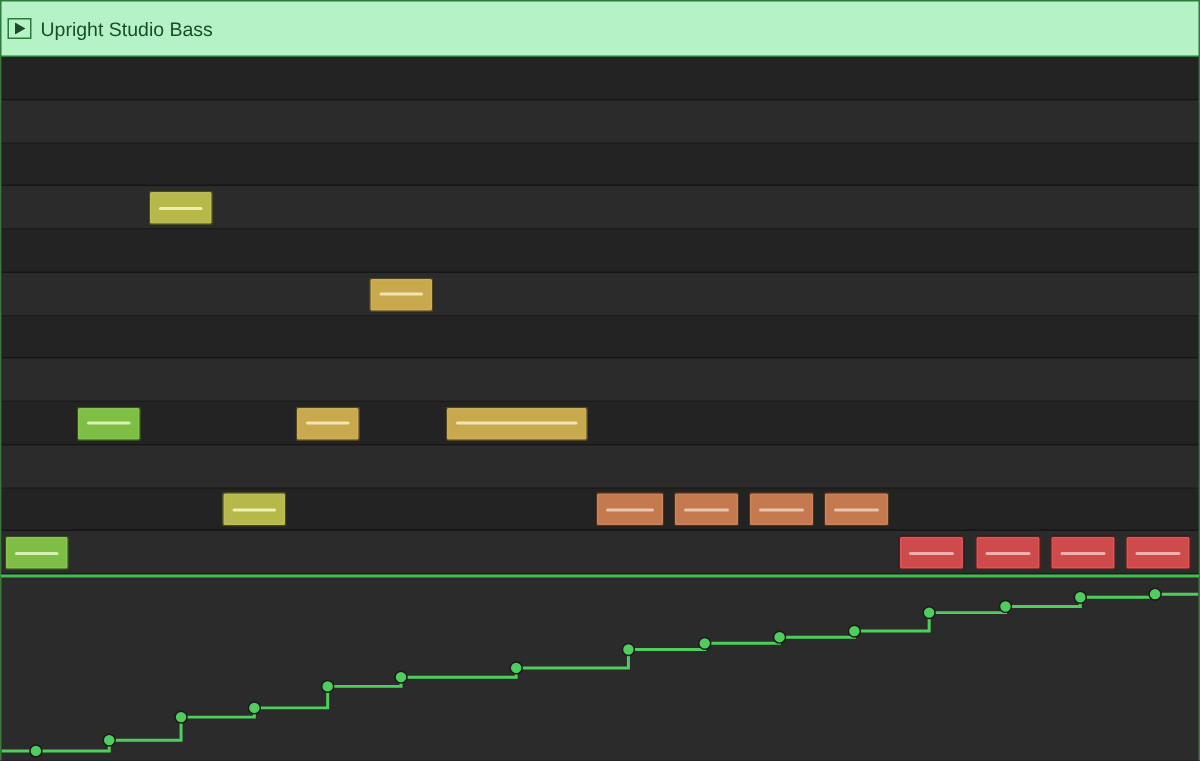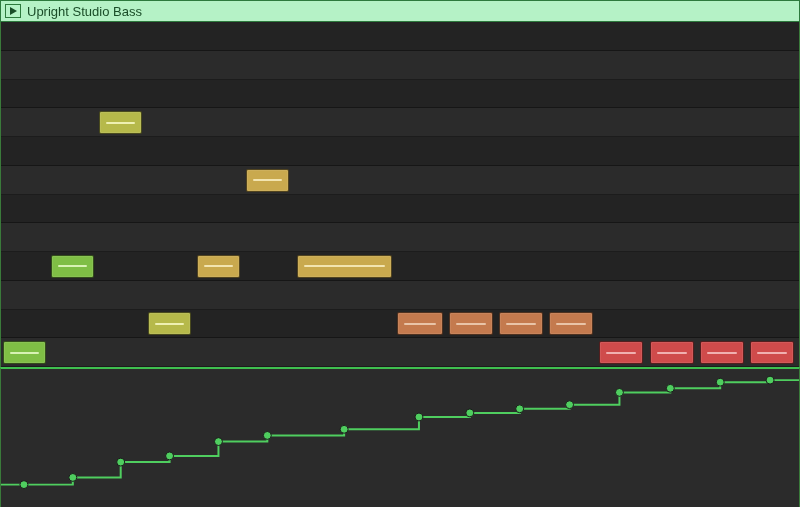--- a/index.html
+++ b/index.html
@@ -4,21 +4,21 @@
 <style>
   * { box-sizing: border-box; margin: 0; padding: 0; }
   body {
     font-family: -apple-system, BlinkMacSystemFont, "Helvetica Neue", Arial, sans-serif;
     background: #1a1a1a;
     width: 800px;
     height: 507px;
     overflow: hidden;
   }
   .header {
-    height: 22px;
+    height: 38px;
     background: #b5f2c6;
     border: 1px solid #2d7a3d;
     display: flex;
     align-items: center;
     padding: 0 4px;
     gap: 6px;
   }
   .play-btn {
     width: 16px;
     height: 14px;

